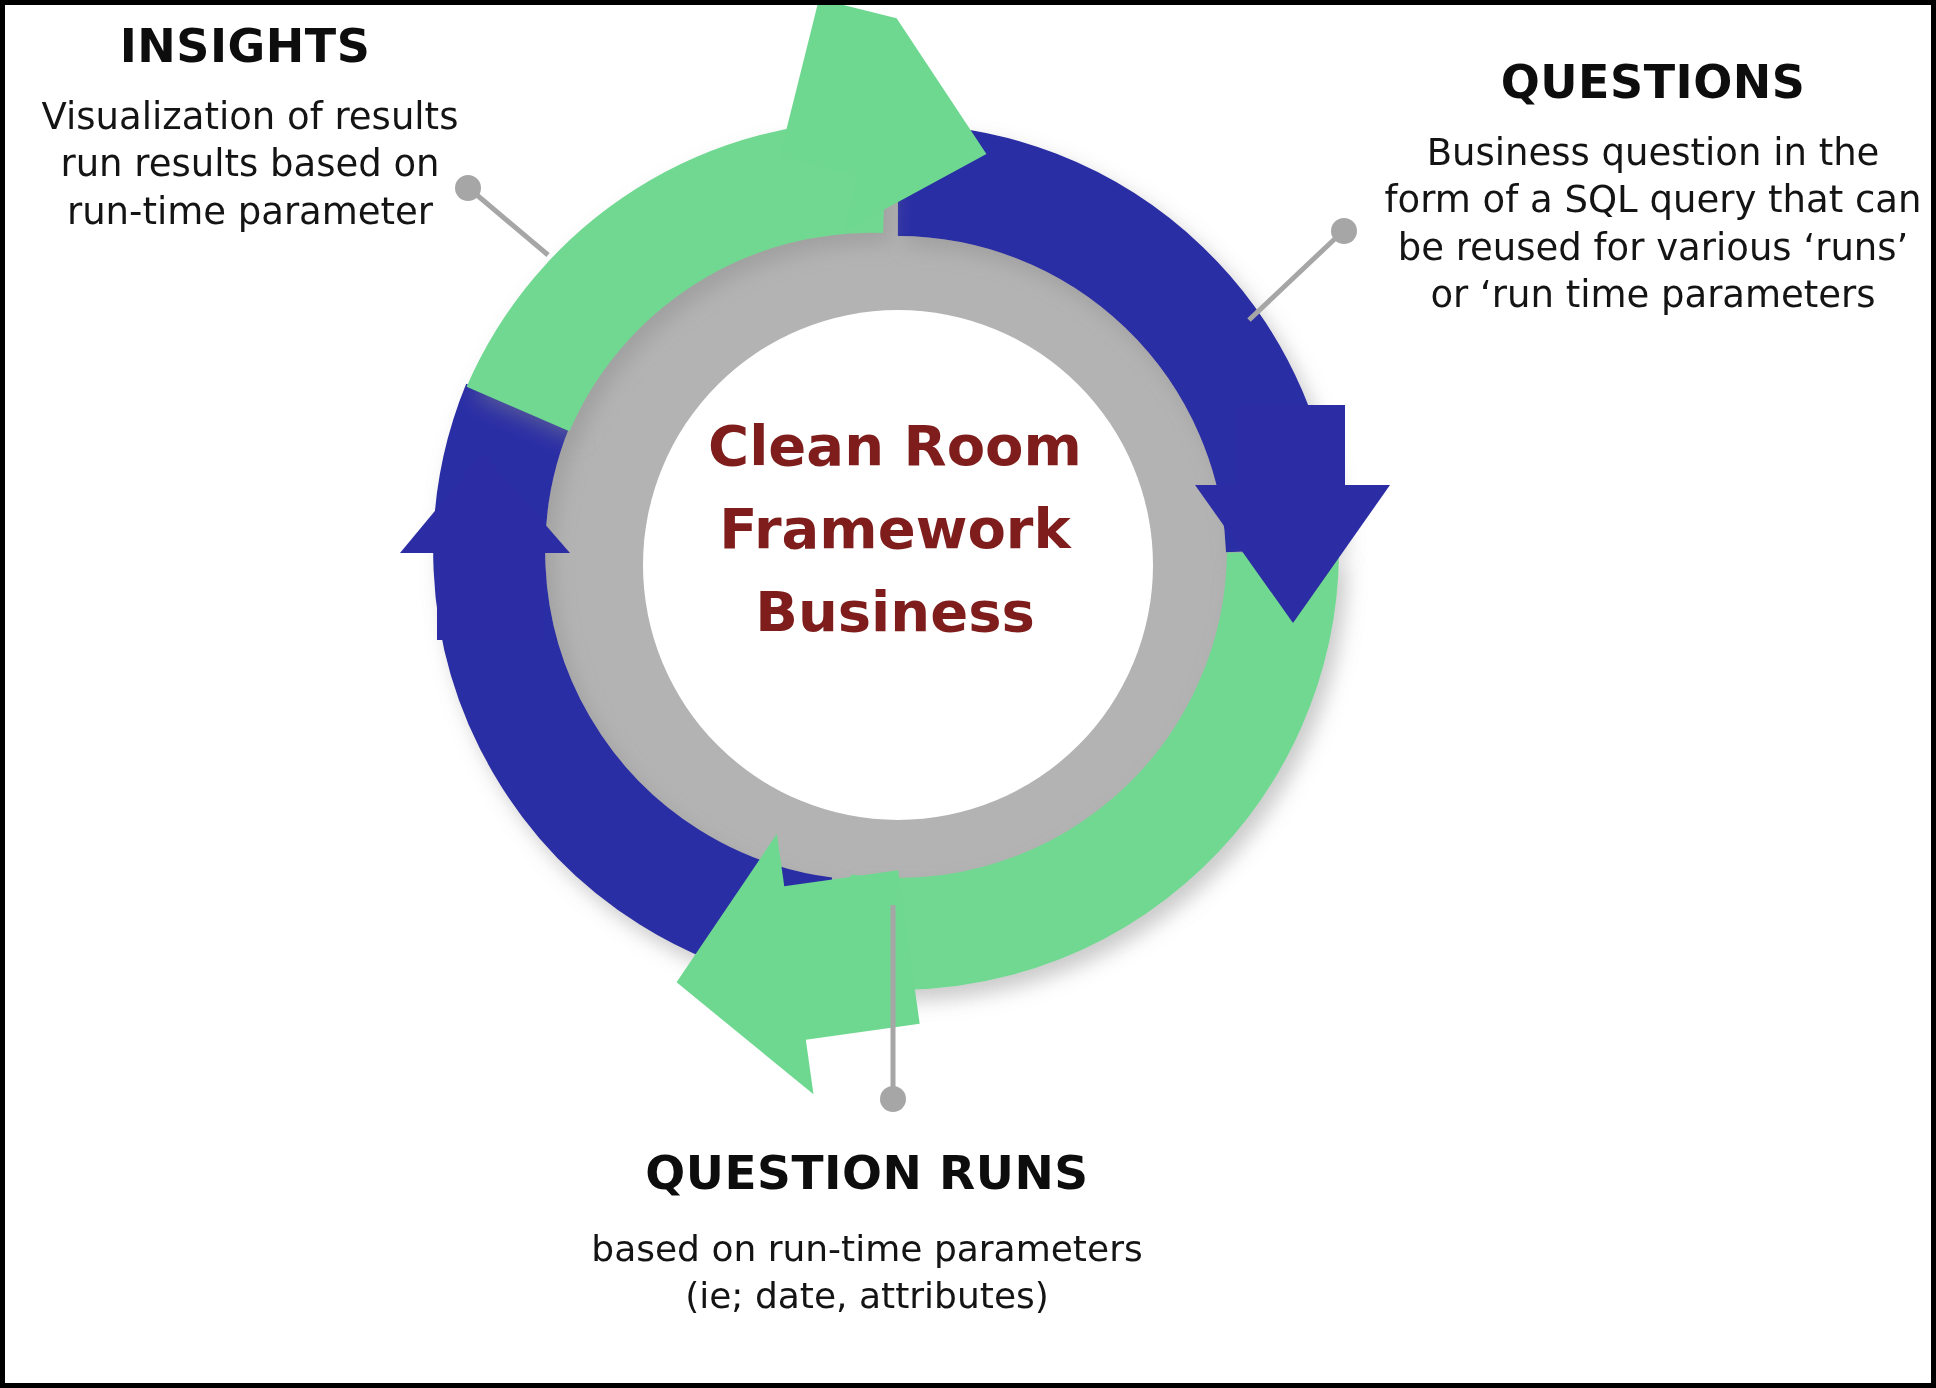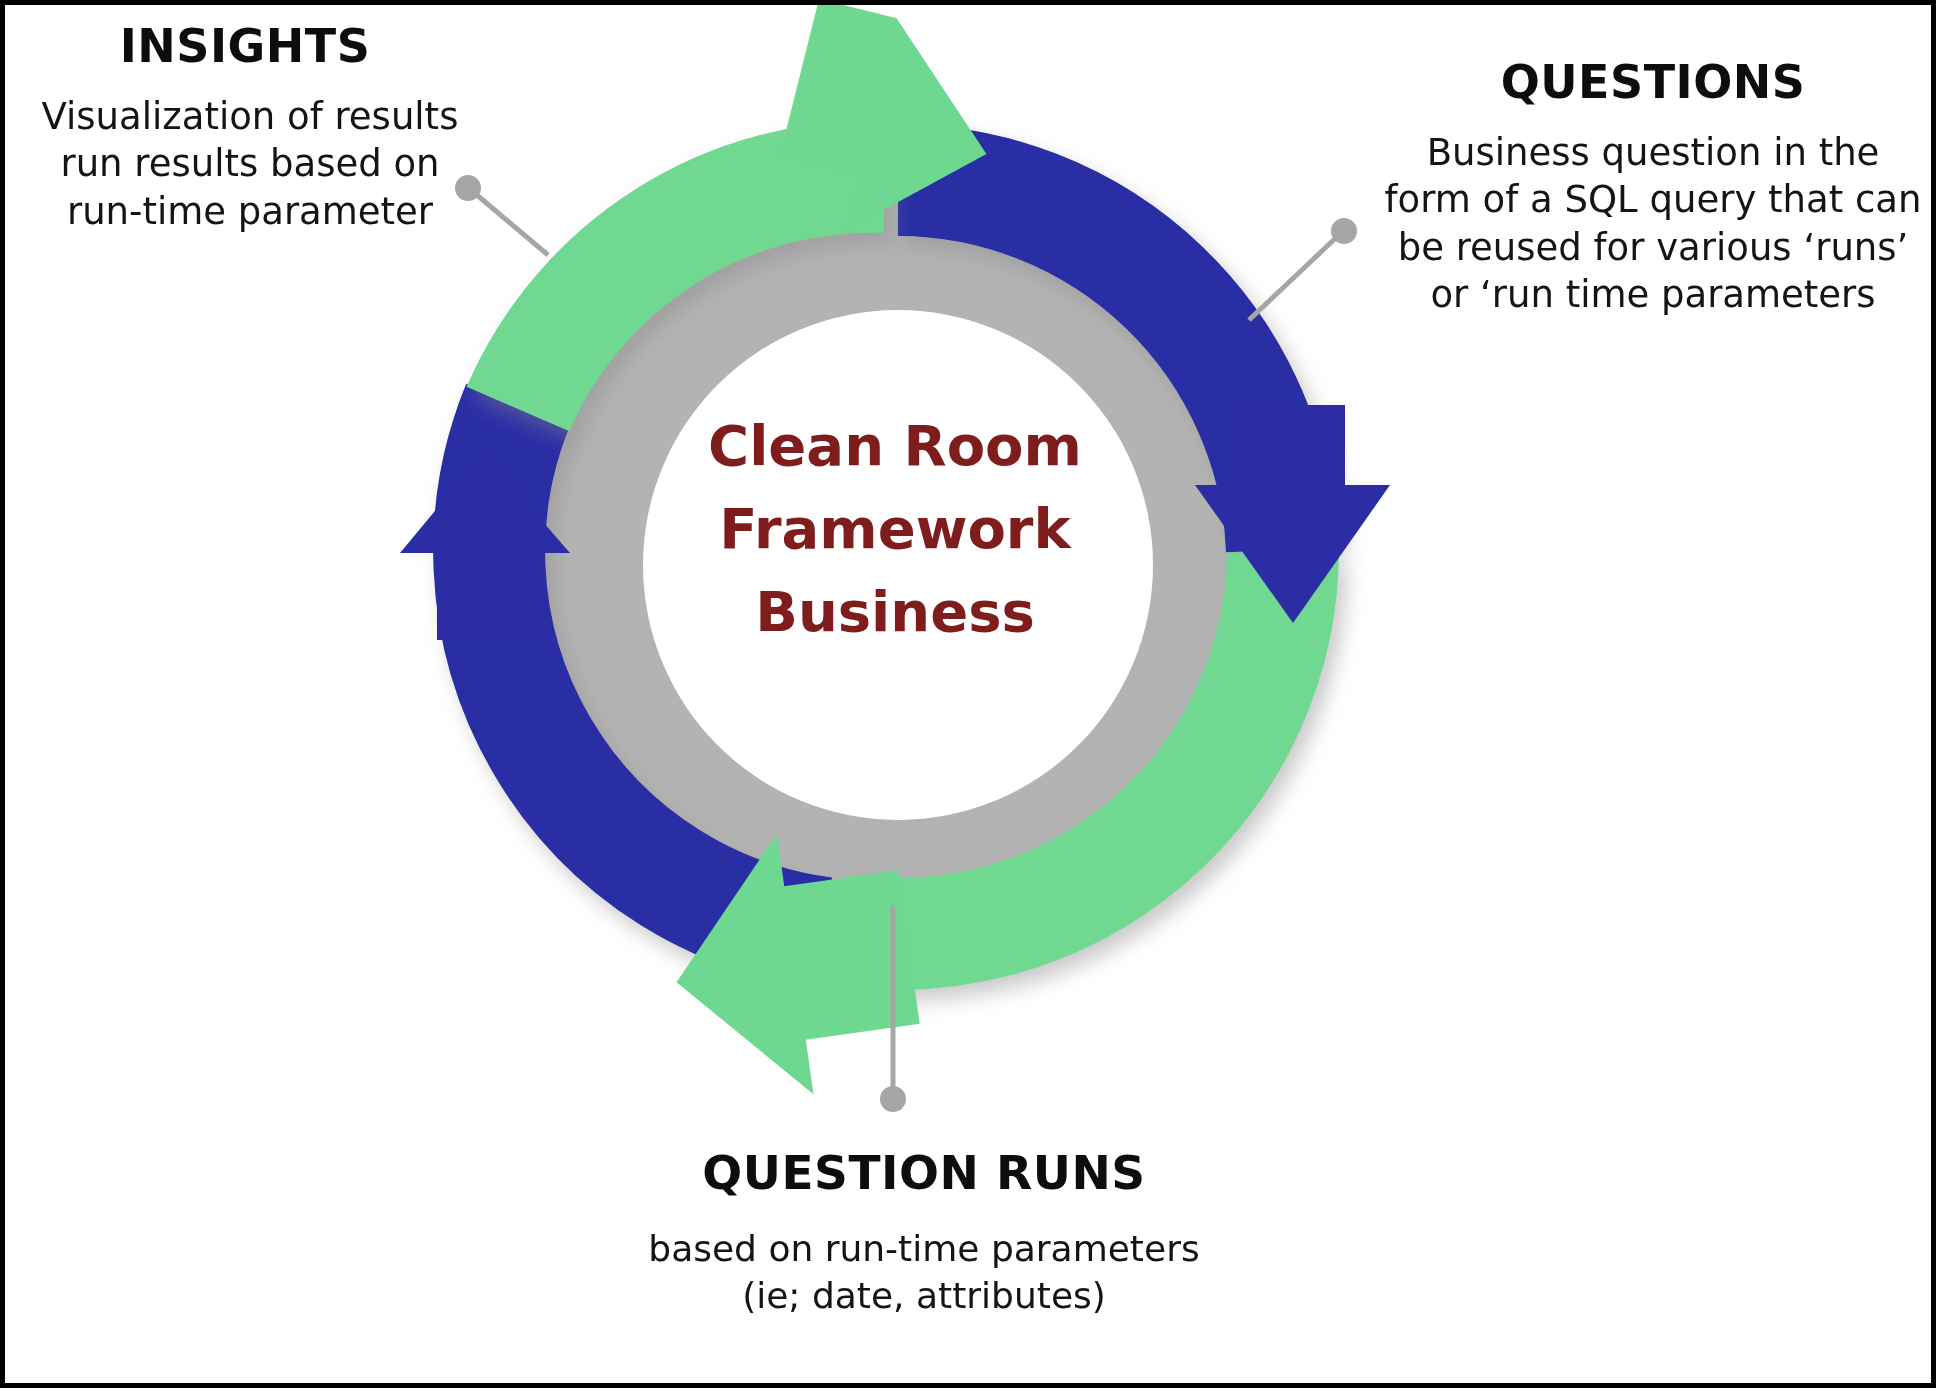--- a/index.html
+++ b/index.html
@@ -61,21 +61,21 @@
   
   #callout-questions {
     right: 8px;
     top: 50px;
     width: 540px;
     margin-left: 8px;
   }
 
   
   #callout-question-runs {
-    left: 529px;
+    left: 472px;
     top: 1140px;
     width: 780px;
     text-align: center;
   }
   #callout-question-runs .callout-title {
     font-size: 47px;
     margin-bottom: 26px;
   }
   #callout-question-runs .callout-body {
     font-size: 36px;

